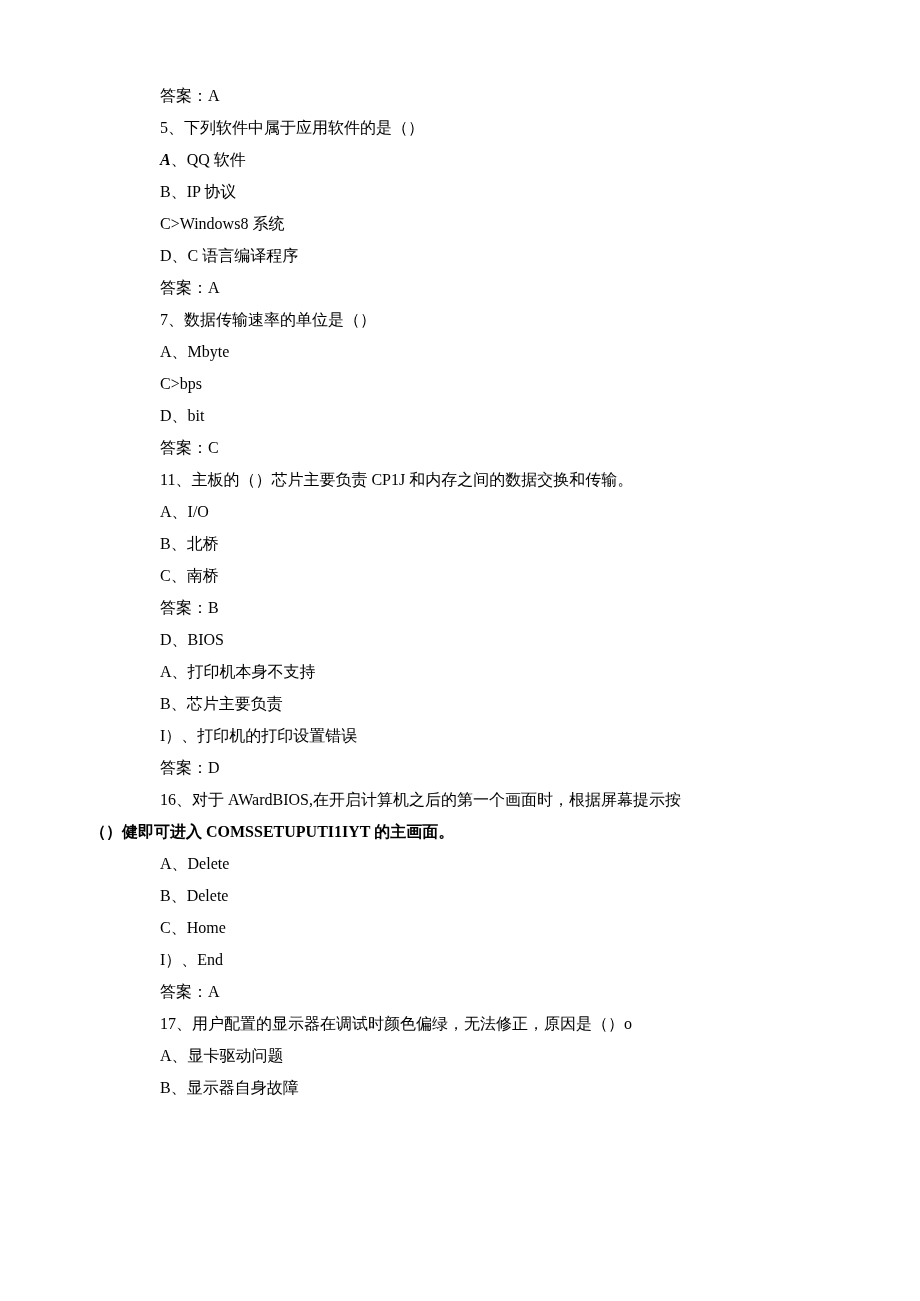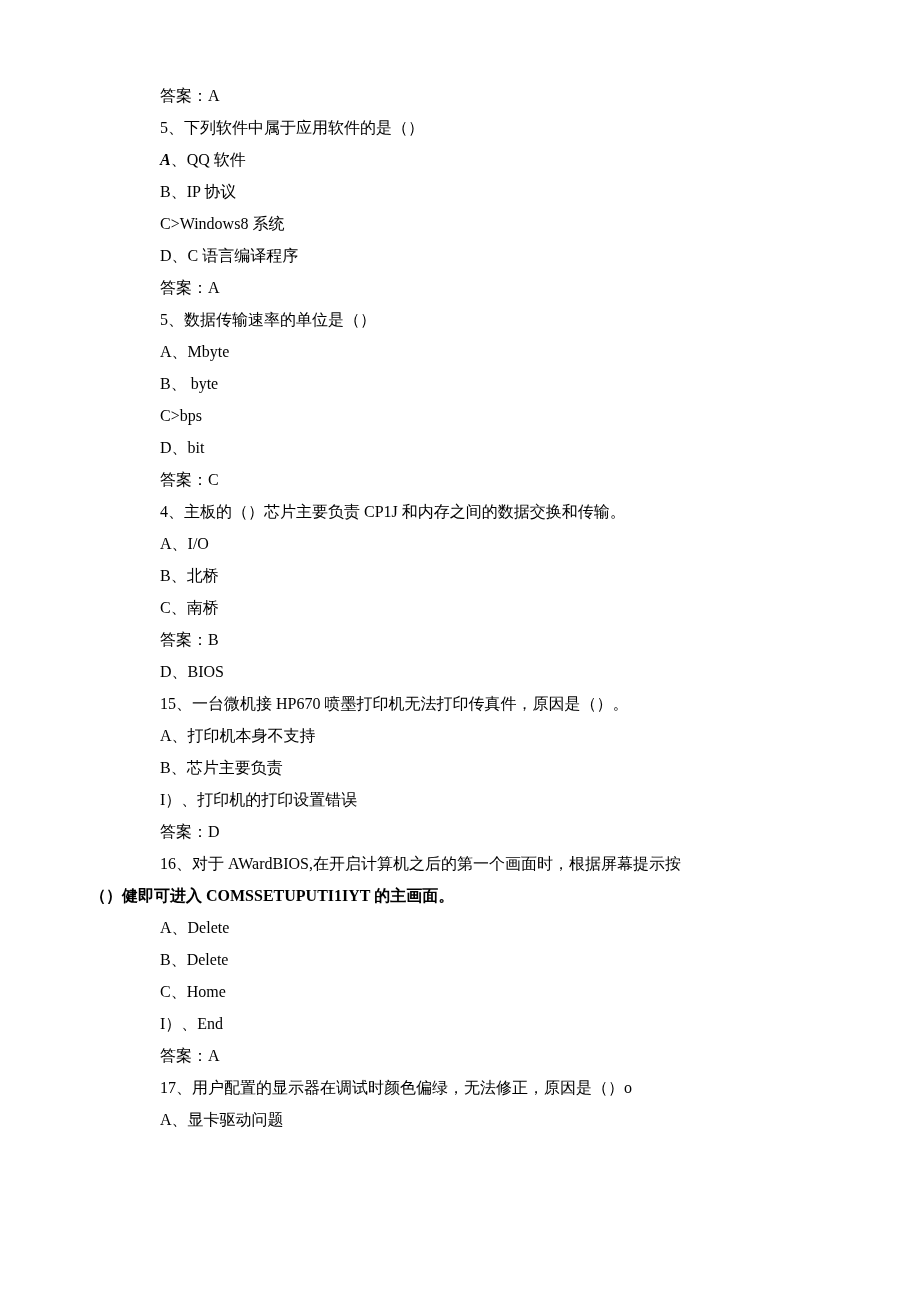--- a/index.html
+++ b/index.html
@@ -39,40 +39,39 @@
 
 <div class="page">
   <div id="content">
       <div class="line indent1">答案：A</div>
       <div class="line indent1">5、下列软件中属于应用软件的是（）</div>
       <div class="line indent1"><span class="bold-italic">A</span>、QQ 软件</div>
       <div class="line indent1">B、IP 协议</div>
       <div class="line indent1">C&gt;Windows8 系统</div>
       <div class="line indent1">D、C 语言编译程序</div>
       <div class="line indent1">答案：A</div>
-      <div class="line indent1">5、数据传输速率的单位是（）</div>
+      <div class="line indent1">7、数据传输速率的单位是（）</div>
       <div class="line indent1">A、Mbyte</div>
-      <div class="line indent1">B、 byte</div>
       <div class="line indent1">C&gt;bps</div>
       <div class="line indent1">D、bit</div>
       <div class="line indent1">答案：C</div>
-      <div class="line indent1">4、主板的（）芯片主要负责 CP1J 和内存之间的数据交换和传输。</div>
+      <div class="line indent1">11、主板的（）芯片主要负责 CP1J 和内存之间的数据交换和传输。</div>
       <div class="line indent1">A、I/O</div>
       <div class="line indent1">B、北桥</div>
       <div class="line indent1">C、南桥</div>
       <div class="line indent1">答案：B</div>
       <div class="line indent1">D、BIOS</div>
-      <div class="line indent1">15、一台微机接 HP670 喷墨打印机无法打印传真件，原因是（）。</div>
       <div class="line indent1">A、打印机本身不支持</div>
       <div class="line indent1">B、芯片主要负责</div>
       <div class="line indent1">I）、打印机的打印设置错误</div>
       <div class="line indent1">答案：D</div>
       <div class="line indent1">16、对于 AWardBIOS,在开启计算机之后的第一个画面时，根据屏幕提示按</div>
       <div class="line indent0">（）健即可进入 COMSSETUPUTI1IYT 的主画面。</div>
       <div class="line indent1">A、Delete</div>
       <div class="line indent1">B、Delete</div>
       <div class="line indent1">C、Home</div>
       <div class="line indent1">I）、End</div>
       <div class="line indent1">答案：A</div>
       <div class="line indent1">17、用户配置的显示器在调试时颜色偏绿，无法修正，原因是（）o</div>
       <div class="line indent1">A、显卡驱动问题</div>
+      <div class="line indent1">B、显示器自身故障</div>
     </div>
 </div>
 
 </body></html>

